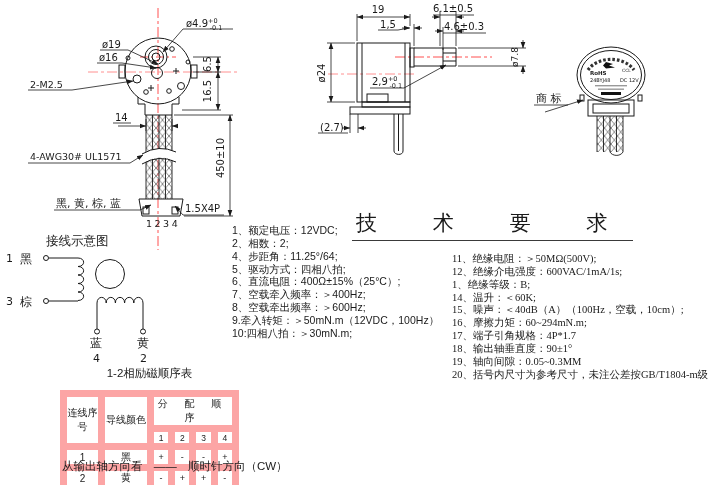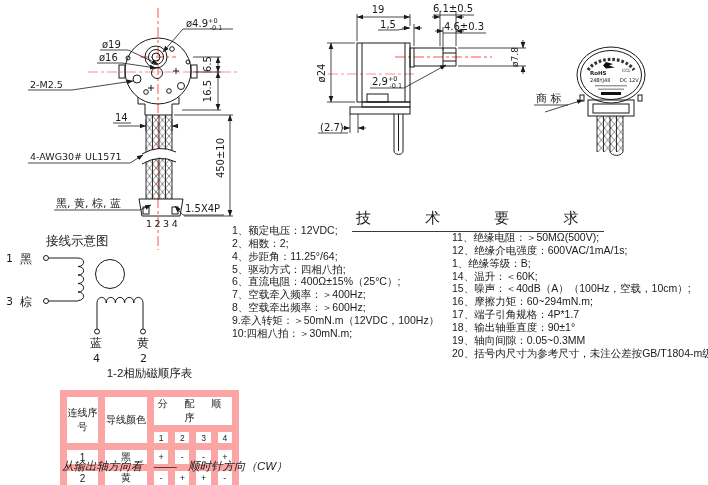--- a/index.html
+++ b/index.html
@@ -1,34 +1,34 @@
 <!DOCTYPE html>
 <html><head>
 <meta charset="utf-8">
 <style>
   html,body{margin:0;padding:0;background:#fff;}
   #page{position:relative;width:708px;height:485px;background:#fff;overflow:hidden;
         font-family:"Liberation Sans","DejaVu Sans",sans-serif;color:#1a1a1a;}
   svg{position:absolute;overflow:visible;}
   svg text{font-family:"DejaVu Sans","Liberation Sans",sans-serif;fill:#1a1a1a;}
-  .tech-title{position:absolute;left:352px;top:209px;font-size:15px;letter-spacing:25px;
+  .tech-title{position:absolute;left:352px;top:209px;font-size:21px;letter-spacing:25px;
               border-bottom:1.5px solid #3a3a3a;padding:0 0 3px 4px;white-space:nowrap;}
   .tech-col{position:absolute;font-size:10.5px;line-height:12.85px;white-space:nowrap;}
   .tech-col.left{left:232px;top:224px;width:220px;}
-  .tech-col.right{left:452px;top:231px;width:256px;}
+  .tech-col.right{left:452px;top:253px;width:256px;font-family:Liberation Serif, serif;}
   .seq-wrap{position:absolute;left:60px;top:366px;width:179px;}
   .seq-title{text-align:center;font-size:11.5px;margin-bottom:9px;}
   table.seq{border-collapse:collapse;width:179px;font-size:10px;}
   table.seq td{border:7px solid #fca5a5;text-align:center;padding:0;height:11px;}
   td.hdr-seq{letter-spacing:7px;padding-left:7px;}
   td.step{font-size:8.5px;width:18px;}
   td.colno{width:40px;}
   td.colcolor{width:55px;}
   td.sign{font-size:9px;}
-  .footer{position:absolute;left:62px;top:459px;font-size:11.5px;white-space:nowrap;font-style:italic;}
+  .footer{position:absolute;left:62px;top:459px;font-size:11.5px;white-space:nowrap;}
   .footer span{margin-right:8px;}
 </style>
 </head>
 <body>
 
 <div id="page">
 
   <svg style="left:0;top:0" width="250" height="252" viewBox="0 0 250 252">
     <defs>
       <marker id="ar" viewBox="0 0 10 10" refX="9.5" refY="5" markerWidth="8" markerHeight="8" orient="auto-start-reverse">

